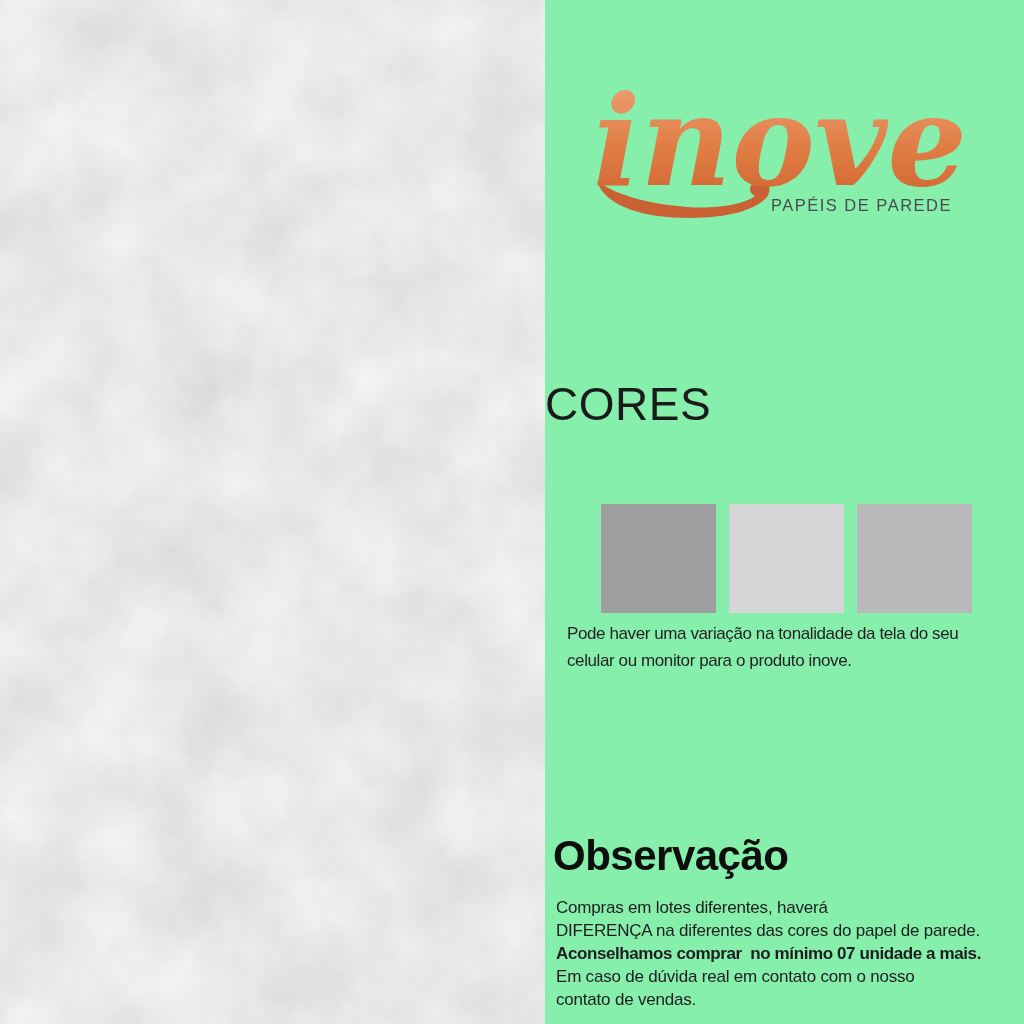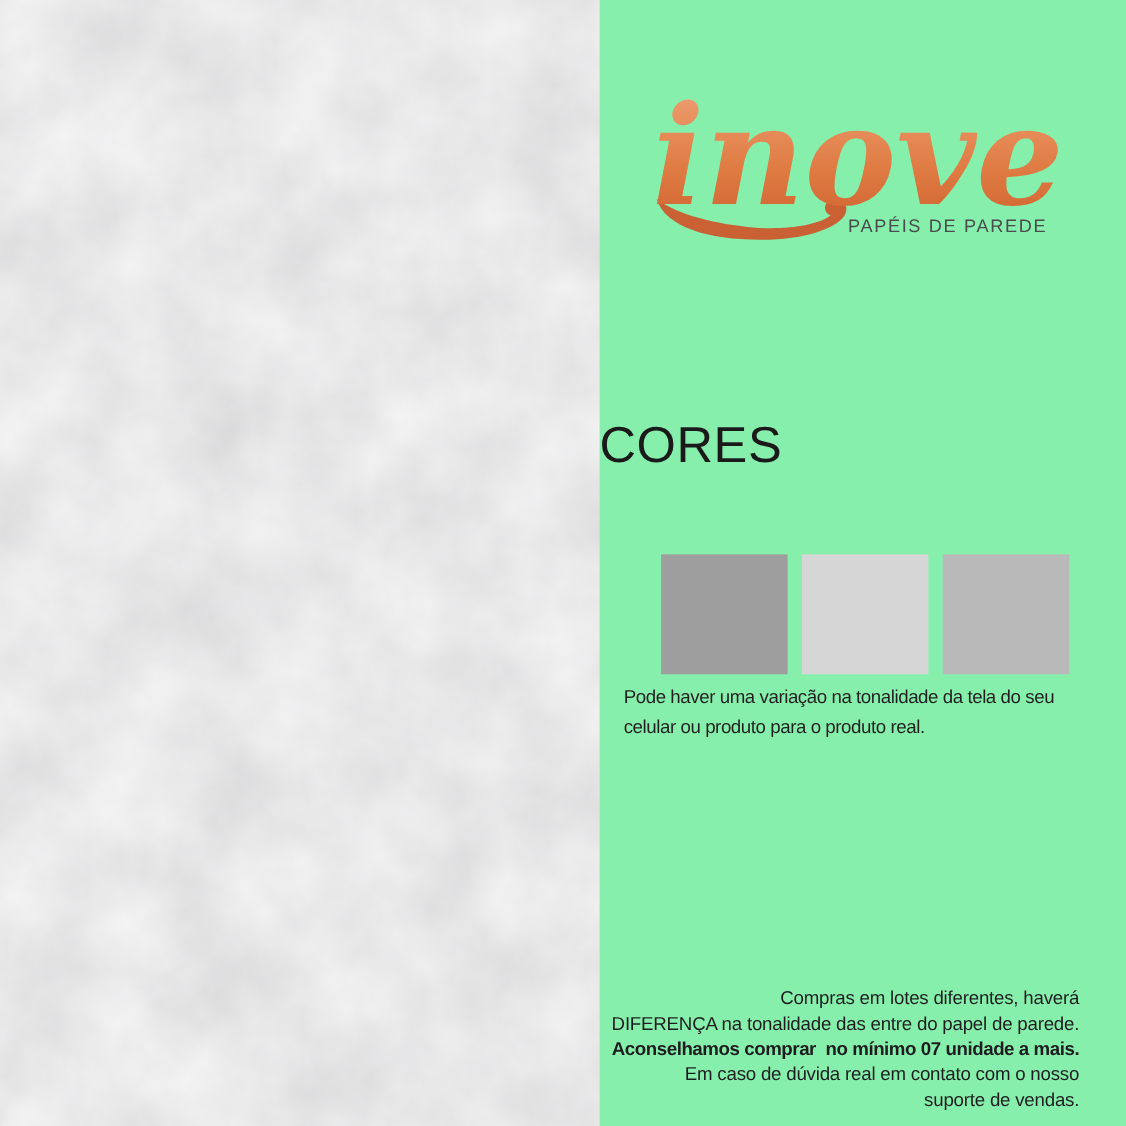--- a/index.html
+++ b/index.html
@@ -90,21 +90,21 @@
     color: #0e0e0f;
   }
   .obs-text {
     position: absolute;
     left: 556px; top: 896px;
     font-size: 17px;
     line-height: 23px;
     letter-spacing: -0.2px;
     color: #1d1d1f;
   }
-  .obs-text > div { white-space: pre; text-align: right; }
+  .obs-text > div { white-space: pre; }
   .obs-bold { font-weight: 700; letter-spacing: -0.4px; }
 </style>
 </head>
 <body>
 
 <div id="canvas">
 
   <div class="wallpaper">
     <svg width="545" height="1024" viewBox="0 0 545 1024" preserveAspectRatio="none">
       <defs>
@@ -141,24 +141,25 @@
   </div>
 
   <div class="swatches">
     <div class="swatch" style="background: rgb(158, 158, 158);"></div>
     <div class="swatch" style="background: rgb(214, 214, 214);"></div>
     <div class="swatch" style="background: rgb(185, 185, 185);"></div>
   </div>
 
   <div class="note">
     <div>Pode haver uma variação na tonalidade da tela do seu</div>
-    <div>celular ou produto para o produto real.</div>
+    <div>celular ou monitor para o produto inove.</div>
   </div>
 
+  <div class="obs-heading">Observação</div>
   <div class="obs-text">
     <div>Compras em lotes diferentes, haverá</div>
-    <div>DIFERENÇA na tonalidade das entre do papel de parede.</div>
+    <div>DIFERENÇA na diferentes das cores do papel de parede.</div>
     <div class="obs-bold">Aconselhamos comprar  no mínimo 07 unidade a mais.</div>
     <div>Em caso de dúvida real em contato com o nosso</div>
-    <div>suporte de vendas.</div>
+    <div>contato de vendas.</div>
   </div>
 
 </div>
 
 </body></html>

